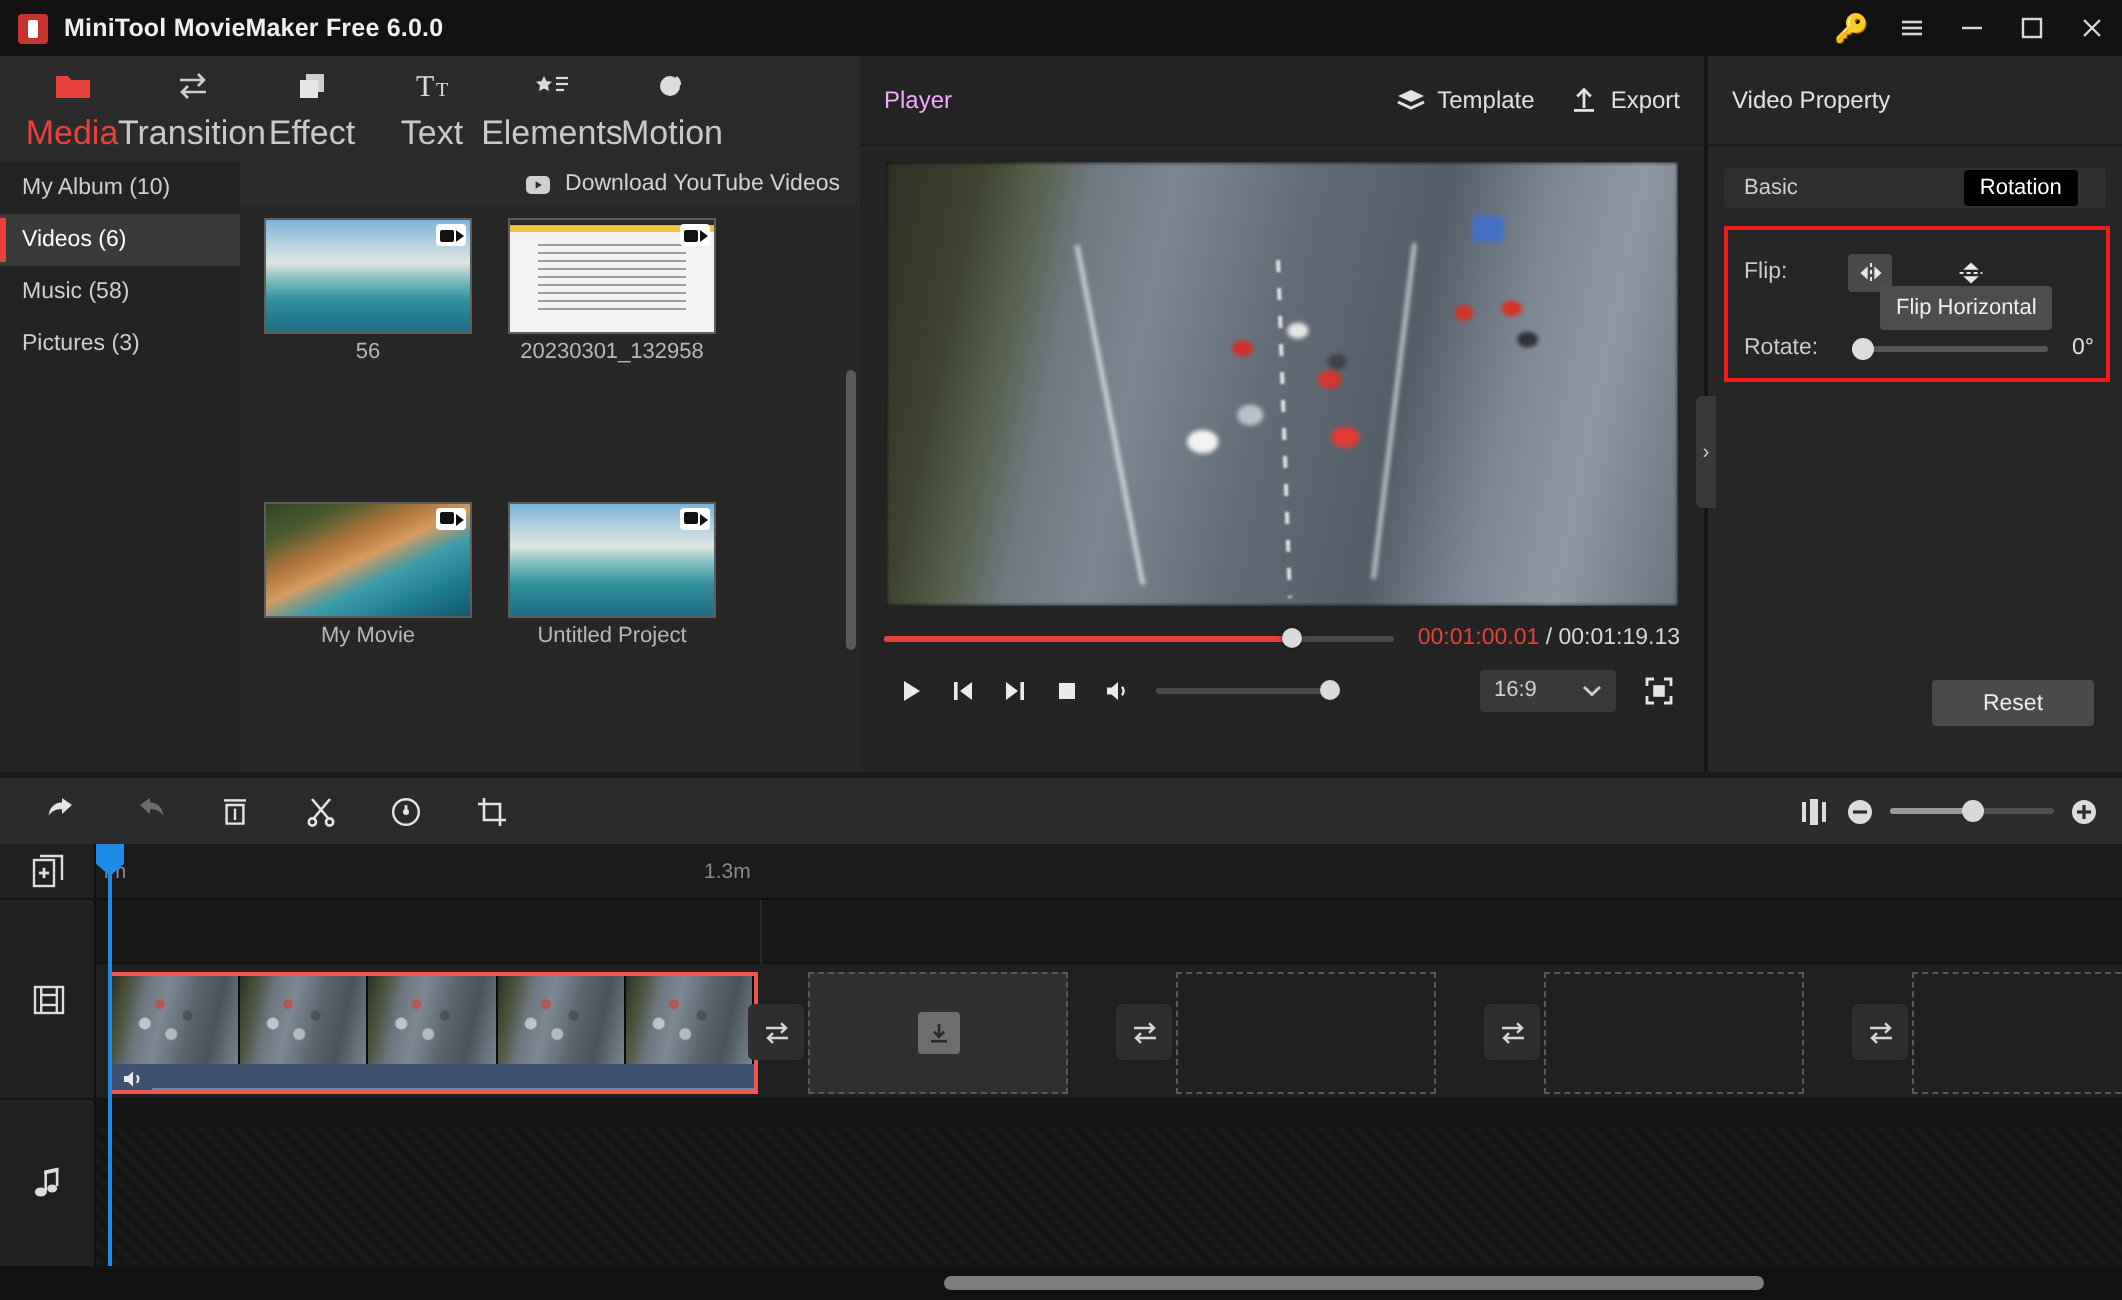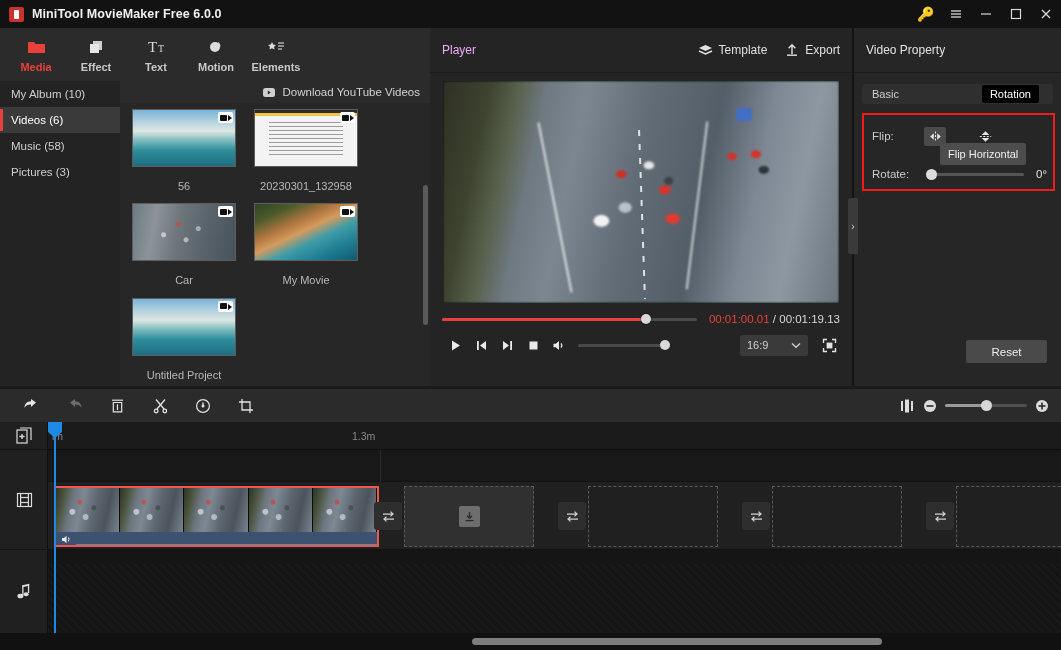--- a/index.html
+++ b/index.html
@@ -36,21 +36,21 @@
 
   
   .ribbon {
     position:absolute; left:0; top:28px; width:430px; height:53px;
     background:#2b2b2b; display:flex; align-items:center; padding-left:6px;
   }
   .rib-item {
     width:60px; height:53px; display:flex; flex-direction:column;
     align-items:center; justify-content:center; gap:4px; color:#c9c9c9;
   }
-  .rib-item .rib-label { font-size:11px; white-space:nowrap;font-weight:bold; }
+  .rib-item .rib-label { font-size:17px; white-space:nowrap; }
   .rib-item.active .rib-label { color:#e8413c; }
   .rib-ico { height:20px; display:flex; align-items:center; justify-content:center; }
 
   
   .lib-side {
     position:absolute; left:0; top:81px; width:120px; height:305px;
     background:#232323;
   }
   .lib-cat {
     height:26px; display:flex; align-items:center; padding-left:11px;
@@ -87,21 +87,21 @@
   .badge:after{
     content:""; position:absolute; left:2px; top:2.5px; width:7px; height:6px;
     background:#111; border-radius:1px;
   }
   .badge:before{
     content:""; position:absolute; left:9.5px; top:3px;
     border-top:3px solid transparent; border-bottom:3px solid transparent;
     border-left:4px solid #111;
   }
   .thumb-name {
-    text-align:center; font-size:11px; color:#b8b8b8; margin-top:13px;
+    text-align:center; font-size:11px; color:#b8b8b8; margin-top:3px;
     white-space:nowrap; overflow:hidden; text-overflow:ellipsis;
   }
   .lib-scroll {
     position:absolute; right:2px; top:82px; width:5px; height:140px;
     background:#5a5a5a; border-radius:3px;
   }
   
   .img-sea {
     width:100%; height:100%;
     background:
@@ -418,58 +418,67 @@
     <div class="rib-item active">
       <span class="rib-ico">
         <svg width="19" height="16" viewBox="0 0 19 16">
             <path d="M1 3h6l1.6 2H18v9H1z" fill="#e8413c"></path>
           </svg>
       </span>
       <span class="rib-label">Media</span>
     </div>
     <div class="rib-item">
       <span class="rib-ico">
+        <svg width="19" height="16" viewBox="0 0 19 16" stroke="#cfcfcf" stroke-width="1.3" fill="none">
+          <path d="M3 5h12M12 2l3 3-3 3"></path>
+            <path d="M16 11H4M7 8l-3 3 3 3"></path>
+        </svg>
+      </span>
+      <span class="rib-label">Transition</span>
+    </div>
+    <div class="rib-item">
+      <span class="rib-ico">
         <svg width="19" height="16" viewBox="0 0 19 16">
           <rect x="6" y="2" width="9" height="9" fill="#cfcfcf"></rect>
             <rect x="3" y="5" width="9" height="9" fill="#e6e6e6"></rect>
         </svg>
       </span>
       <span class="rib-label">Effect</span>
     </div>
     <div class="rib-item">
       <span class="rib-ico">
         <svg width="19" height="16" viewBox="0 0 19 16">
             <text x="1" y="13" font-family="Liberation Serif, serif" font-size="15" fill="#dadada">T</text>
             <text x="11" y="13" font-size="10" fill="#dadada" font-family="Liberation Serif, serif">T</text>
           </svg>
       </span>
       <span class="rib-label">Text</span>
-    </div>
-    <div class="rib-item">
-      <span class="rib-ico">
-        <svg width="19" height="16" viewBox="0 0 19 16">
-            <circle cx="8" cy="8" r="5" fill="#dcdcdc"></circle>
-            <path d="M11 3.5a5 5 0 0 1 2 4" stroke="#dcdcdc" stroke-width="1.2" fill="none"></path>
-          </svg>
-      </span>
-      <span class="rib-label">Motion</span>
     </div>
     <div class="rib-item">
       <span class="rib-ico">
         <svg width="19" height="16" viewBox="0 0 19 16">
           <path d="M5 3l1.2 2.5L9 5.9 7 7.8l.5 2.7L5 9.2 2.5 10.5 3 7.8 1 5.9l2.8-.4z" fill="#dcdcdc"></path>
           <g stroke="#dcdcdc" stroke-width="1.1">
               <line x1="11" y1="4" x2="17" y2="4"></line>
               <line x1="11" y1="7" x2="17" y2="7"></line>
               <line x1="11" y1="10" x2="15" y2="10"></line>
             </g>
         </svg>
       </span>
       <span class="rib-label">Elements</span>
     </div>
+    <div class="rib-item">
+      <span class="rib-ico">
+        <svg width="19" height="16" viewBox="0 0 19 16">
+            <circle cx="8" cy="8" r="5" fill="#dcdcdc"></circle>
+            <path d="M11 3.5a5 5 0 0 1 2 4" stroke="#dcdcdc" stroke-width="1.2" fill="none"></path>
+          </svg>
+      </span>
+      <span class="rib-label">Motion</span>
+    </div>
   </div>
 
   <div class="lib-side">
     <div class="lib-cat">
       <span>My Album (10)</span>
     </div>
     <div class="lib-cat active">
       <span>Videos (6)</span>
     </div>
     <div class="lib-cat">
@@ -497,27 +506,20 @@
           <span class="badge"></span>
         </div>
         <div class="thumb-name">56</div>
       </div>
       <div class="thumb">
         <div class="thumb-img">
           <div class="img-doc"></div>
           <span class="badge"></span>
         </div>
         <div class="thumb-name">20230301_132958</div>
-      </div>
-      <div class="thumb">
-        <div class="thumb-img">
-          <div class="img-road"></div>
-          <span class="badge"></span>
-        </div>
-        <div class="thumb-name">Car</div>
       </div>
       <div class="thumb">
         <div class="thumb-img">
           <div class="img-coast"></div>
           <span class="badge"></span>
         </div>
         <div class="thumb-name">My Movie</div>
       </div>
       <div class="thumb">
         <div class="thumb-img">

